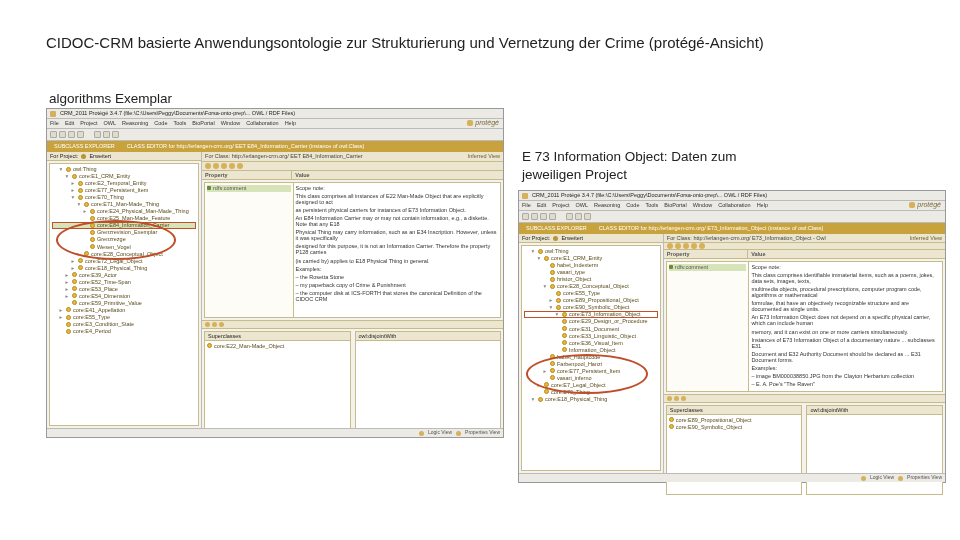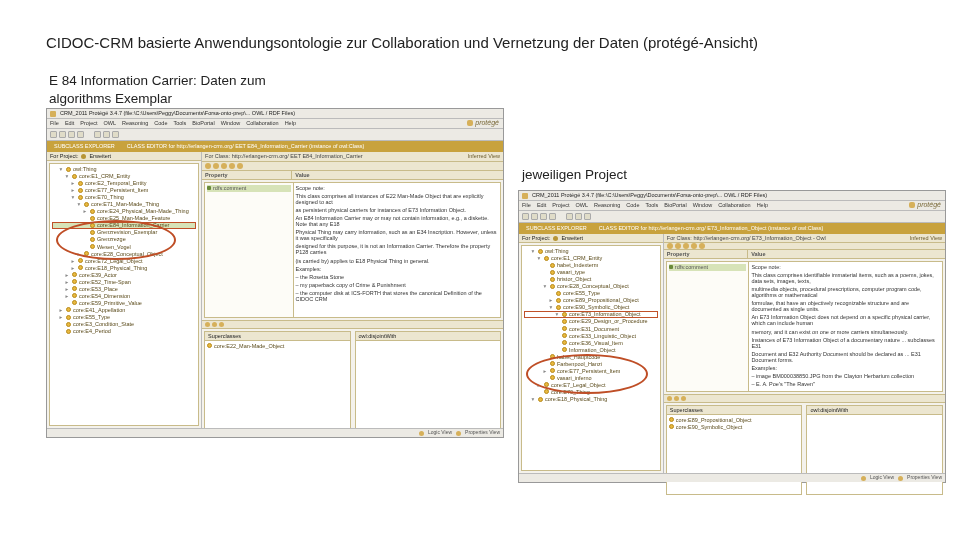--- a/index.html
+++ b/index.html
@@ -71,27 +71,27 @@
   .statusbar { position:absolute; bottom:0; left:0; right:0; height:9px; background:#eceae4; border-top:1px solid #bbb; display:flex; justify-content:flex-end; align-items:center; gap:4px; padding:0 3px; color:#555; font-size:5px;}
   .statusbar .sb{width:5px;height:5px;background:#d6b05a;border-radius:50%;}
 
   .ellipse { position:absolute; border:2px solid #bf4e26; border-radius:50%; pointer-events:none; }
   .ellipse-left { top: 220px; left: 56px; width: 120px; height: 40px; }
   .ellipse-right { top: 354px; left: 526px; width: 122px; height: 40px; }
 </style>
 </head>
 <body>
 
-<div class="slide-title">CIDOC-CRM basierte Anwendungsontologie zur Collaboration und Vernetzung der Daten (protégé-Ansicht)</div>
+<div class="slide-title">CIDOC-CRM basierte Anwendungsontologie zur Strukturierung und Vernetzung der Crime (protégé-Ansicht)</div>
 <div class="caption-left">
-  <span>E 84 Information Carrier: Daten zum</span><br>
+  <br>
   <span>algorithms Exemplar</span>
 </div>
 <div class="caption-right">
-  <br>
+  <span>E 73 Information Object: Daten zum</span><br>
   <span>jeweiligen Project</span>
 </div>
 
 <div class="protege protege-left">
   <div class="titlebar">
     <span class="icon"></span>
     <span>CRM_2011 Protégé 3.4.7  (file:\C:\Users\Peggy\Documents\Forsa-onto-prep\...  OWL / RDF Files)</span>
   </div>
   <div class="menubar" id="menubar-left">
       <span>File</span>

